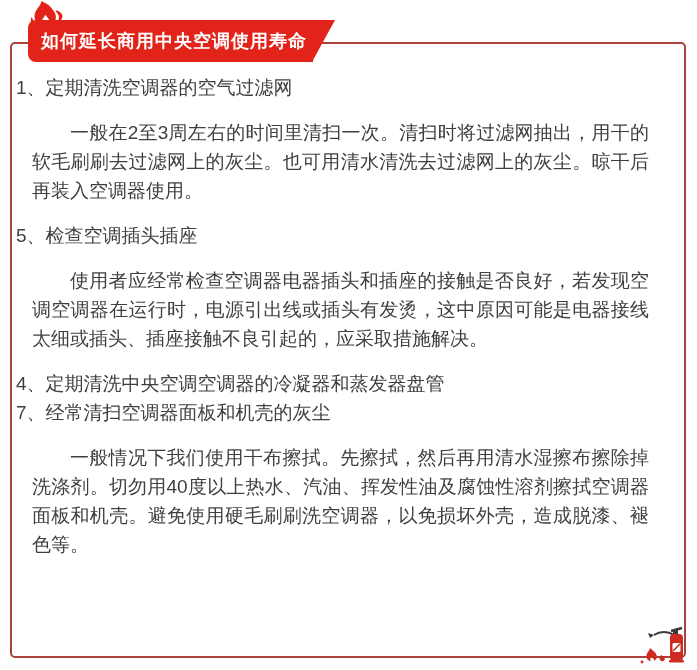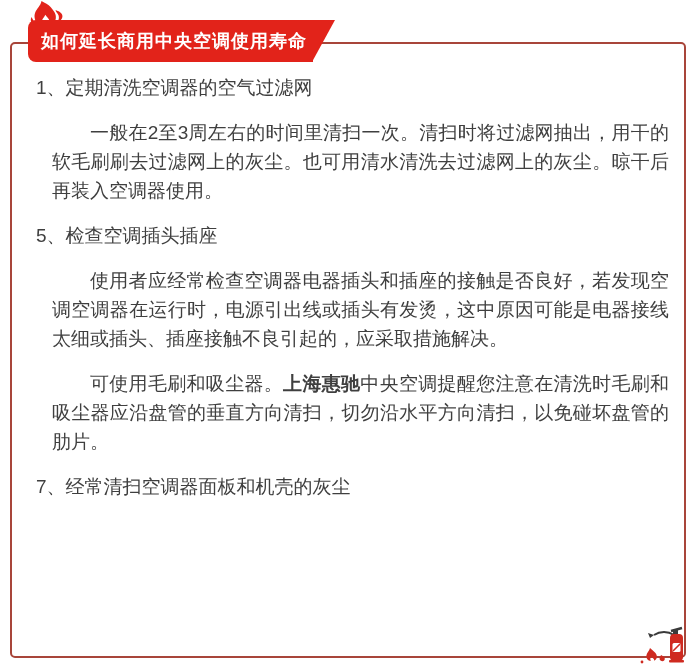--- a/index.html
+++ b/index.html
@@ -50,21 +50,21 @@
     left: 29px; top: 1px;
     z-index: 2;
   }
   .extinguisher-icon {
     position: absolute;
     left: 630px; top: 622px;
     z-index: 4;
   }
   .text-area {
     position: absolute;
-    left: 36px; top: 73px;
+    left: 16px; top: 73px;
     width: 649px;
     font-size: 19px;
     line-height: 29px;
     color: #3f3f3f;
     text-align: justify;
     z-index: 2;
   }
   .sec-heading {
     margin: 0;
     text-align: left;
@@ -90,22 +90,23 @@
   <span class="banner-title">如何延长商用中央空调使用寿命</span>
   <span class="banner-tip"></span>
 </div>
 
 <div class="text-area">
   <div id="sections-container">
       <div class="sec-heading">1、定期清洗空调器的空气过滤网</div>
       <p class="sec-paragraph"><span>一般在2至3周左右的时间里清扫一次。清扫时将过滤网抽出，用干的软毛刷刷去过滤网上的灰尘。也可用清水清洗去过滤网上的灰尘。晾干后再装入空调器使用。</span></p>
       <div class="sec-heading">5、检查空调插头插座</div>
       <p class="sec-paragraph"><span>使用者应经常检查空调器电器插头和插座的接触是否良好，若发现空调空调器在运行时，电源引出线或插头有发烫，这中原因可能是电器接线太细或插头、插座接触不良引起的，应采取措施解决。</span></p>
-      <p class="sec-paragraph"><span>可使用毛刷和吸尘器。</span><span class="bold">上海惠驰</span><span>中央空调提醒您注意在清洗时毛刷和吸尘器应沿盘管的垂直方向清扫，切勿沿水平方向清扫，以免碰坏盘管的肋片。</span></p>
+      <div class="sec-heading">4、定期清洗中央空调空调器的冷凝器和蒸发器盘管</div>
       <div class="sec-heading">7、经常清扫空调器面板和机壳的灰尘</div>
+      <p class="sec-paragraph"><span>一般情况下我们使用干布擦拭。先擦拭，然后再用清水湿擦布擦除掉洗涤剂。切勿用40度以上热水、汽油、挥发性油及腐蚀性溶剂擦拭空调器面板和机壳。避免使用硬毛刷刷洗空调器，以免损坏外壳，造成脱漆、褪色等。</span></p>
     </div>
 </div>
 
 <svg class="extinguisher-icon" width="60" height="44" viewBox="0 0 60 44">
 
   <path d="M44 13 C38 9, 30 9, 24 13" stroke="#3a3a3a" stroke-width="2" fill="none"></path>
   <path d="M24 13 L18 11 L20 16 Z" fill="#3a3a3a"></path>
 
   <path d="M41 9 L52 6" stroke="#3a3a3a" stroke-width="2.4" fill="none"></path>
   <rect x="43" y="8" width="5" height="5" fill="#3a3a3a"></rect>

